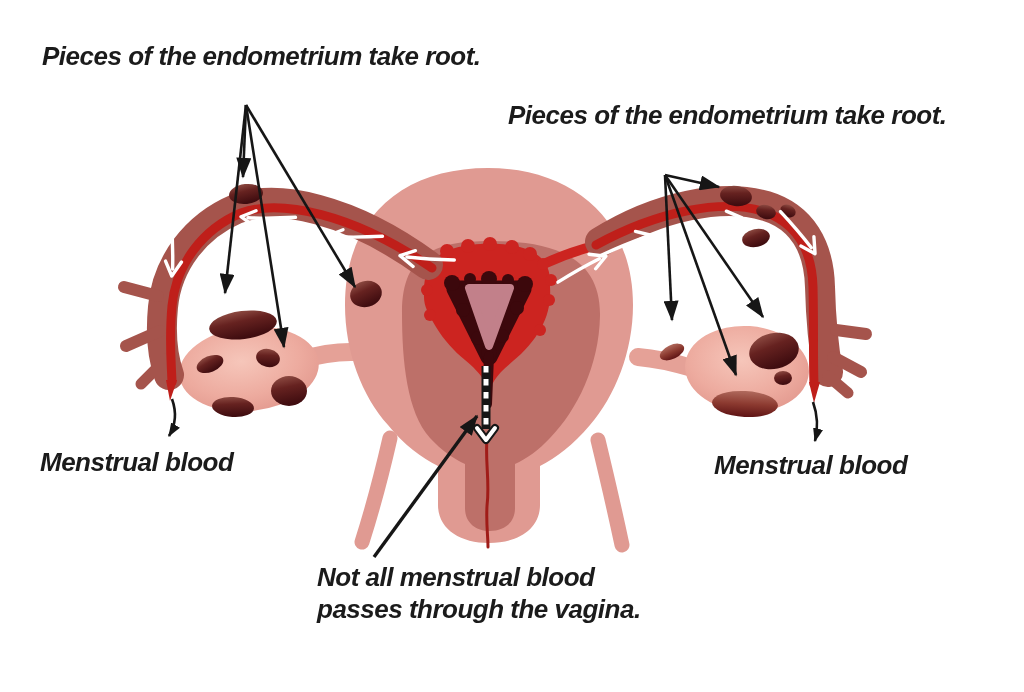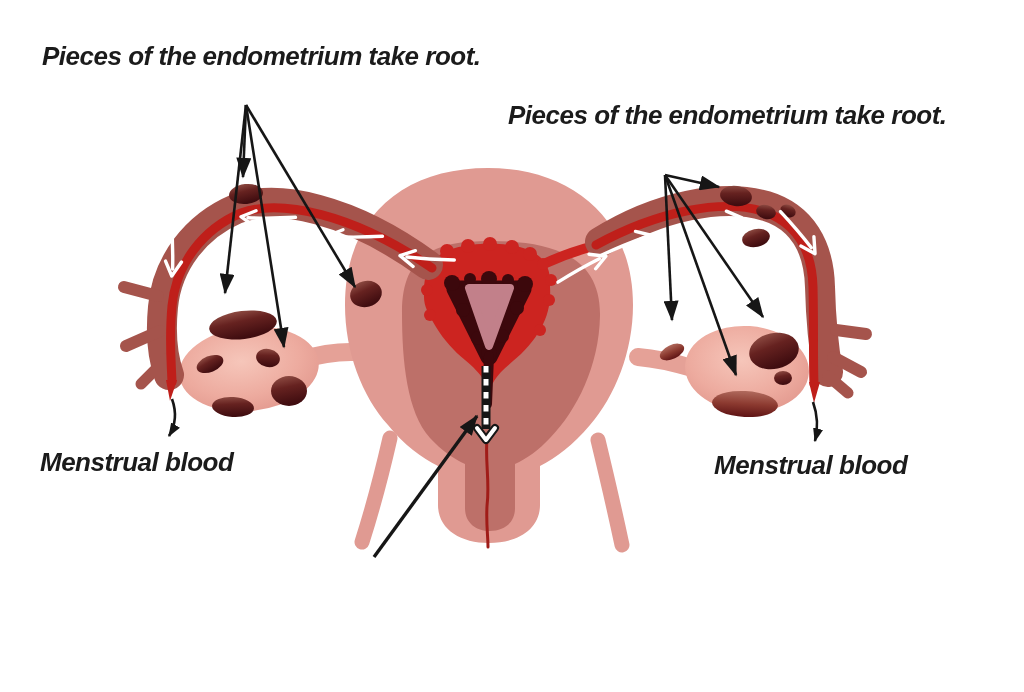--- a/index.html
+++ b/index.html
@@ -185,14 +185,18 @@
   </svg>
 
   <div class="lbl" style="left:42px;top:41px;font-size:26px">Pieces of the endometrium take root.</div>
 
   <div class="lbl" style="left:508px;top:100px;font-size:26px">Pieces of the endometrium take root.</div>
 
   <div class="lbl" style="left:40px;top:447px;font-size:26px">Menstrual blood</div>
 
   <div class="lbl" style="left:714px;top:450px;font-size:26px">Menstrual blood</div>
 
+  <div class="lbl" style="left:317px;top:561px;font-size:26px;line-height:32px">
+    <div>Not all menstrual blood</div>
+    <div>passes through the vagina.</div>
+  </div>
 
 </div>
 
 </body></html>

